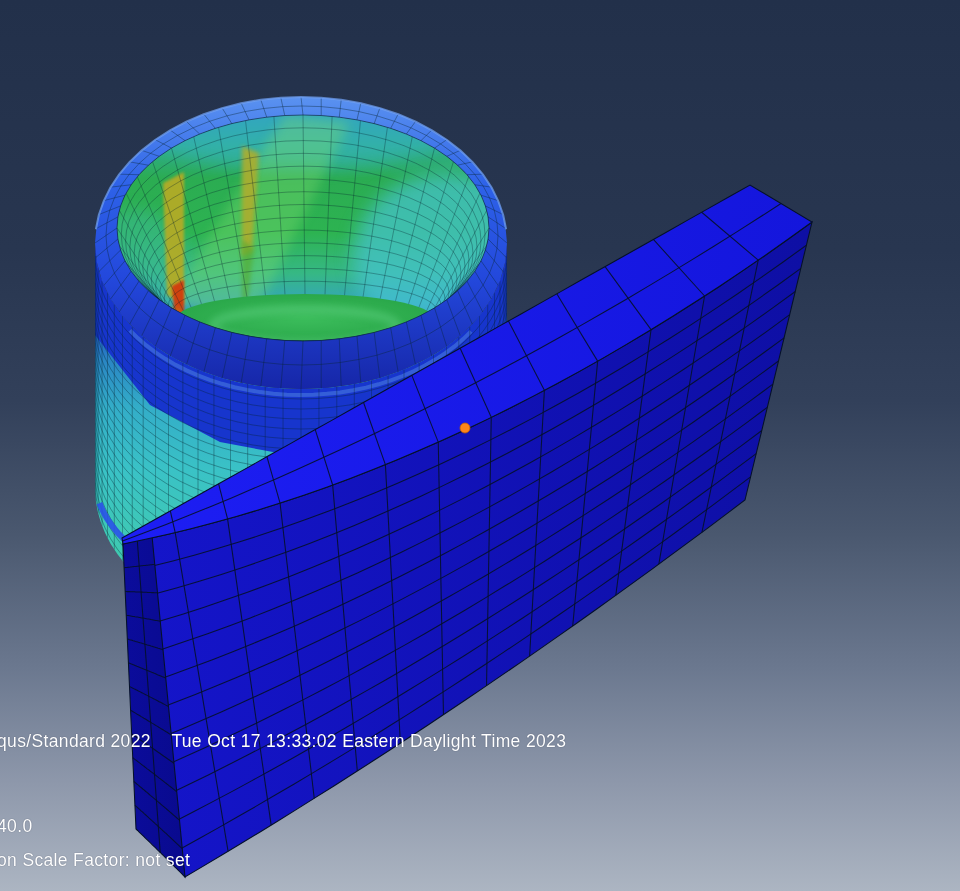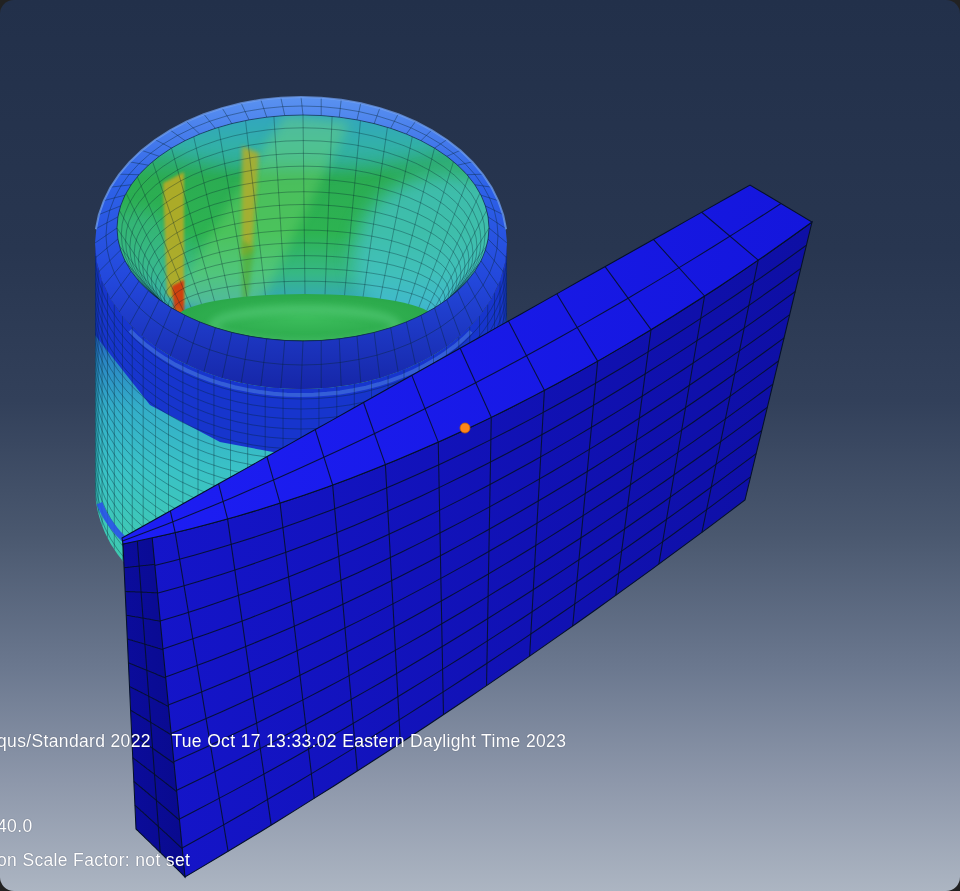--- a/index.html
+++ b/index.html
@@ -1,20 +1,19 @@
 <!DOCTYPE html>
 <html><head>
 <meta charset="utf-8">
 <style>
   html,body{margin:0;padding:0;background:#222;}
   .stage{
     position:relative;width:960px;height:891px;overflow:hidden;
     background:linear-gradient(180deg,#22304a 0%,#283650 28%,#32405a 45%,#4a586f 60%,#6b788f 75%,#8e98ab 88%,#acb5c2 100%);
     font-family:"Liberation Sans", sans-serif;
-    border-radius:14px;
   }
   .stage svg{position:absolute;left:0;top:0;}
   .ann{
     position:absolute;left:-3px;color:#fff;font-size:17.5px;letter-spacing:.35px;
     white-space:pre;text-shadow:0 0 1px rgba(5,15,40,.55);line-height:1.15;
   }
   #ann1{top:731px;}
   #ann2{top:816px;}
   #ann3{top:850px;}
 </style>

